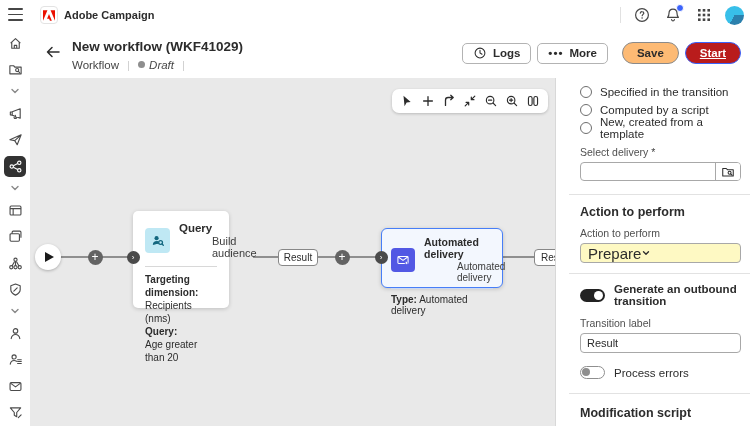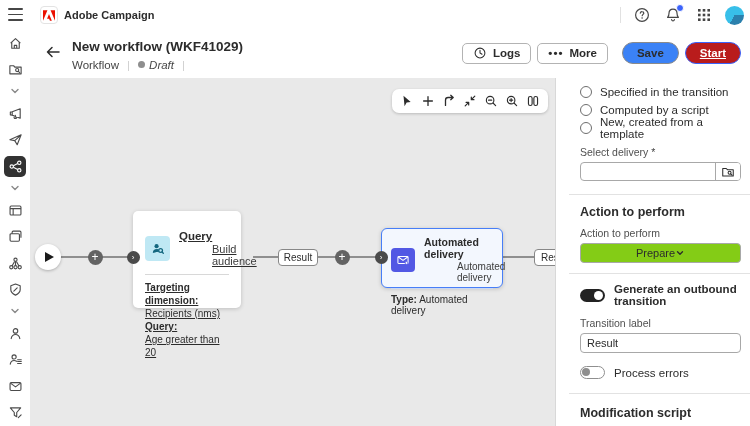--- a/index.html
+++ b/index.html
@@ -23,21 +23,21 @@
   .header { position:absolute; left:30px; top:30px; width:720px; height:48px; background:#fff; z-index:20; }
   .back-btn { position:absolute; left:14px; top:13px; width:20px; height:20px; cursor:pointer; }
   .page-title { position:absolute; left:42px; top:9px; font-size:13.5px; font-weight:700; }
   .meta { position:absolute; left:42px; top:29px; display:flex; align-items:center; gap:8px; font-size:11.5px; color:#464646; }
   .meta .sep { color:#cfcfcf; }
   .status-dot { display:inline-block; width:7px; height:7px; border-radius:50%; background:#8e8e8e; margin-right:4px; vertical-align:1px; }
   .draft { font-style:italic; color:#464646; }
   .header-actions { position:absolute; right:9px; top:12px; display:flex; align-items:center; gap:6px; }
   .btn-outline { display:flex; align-items:center; gap:6px; height:21px; padding:0 10px; border:1px solid #b3b3b3; border-radius:5px; background:#fff; font-size:11.5px; font-weight:600; color:#2c2c2c; cursor:pointer; }
   .btn-pill { height:22px; padding:0 14px; border-radius:11px; font-size:11.5px; font-weight:700; display:flex; align-items:center; cursor:pointer; }
-  .btn-save { background:#3b82f6; border:1.6px solid #8a8a8a; color:#2c2c2c; margin-left:8px; }
+  .btn-save { background:#fdba74; border:1.6px solid #8a8a8a; color:#2c2c2c; margin-left:8px; }
   .btn-start { background:#b91c1c; border:1.6px solid #3b63fb; color:#fff;text-decoration:underline; }
 
   
   .rail { position:absolute; left:0; top:30px; width:30px; height:396px; background:#fff; z-index:25; display:flex; flex-direction:column; align-items:center; }
   .rail-btn { width:22px; height:22px; margin:2.5px 0; display:flex; align-items:center; justify-content:center; border-radius:5px; cursor:pointer; }
   .rail-btn.selected { background:#323232; }
   .rail-chevron { height:14px; margin:2px 0; }
 
   
   .canvas { position:absolute; left:30px; top:78px; width:525px; height:348px; background:#e9e9e9; overflow:hidden; z-index:5; }
@@ -47,42 +47,42 @@
   .plus-node { position:absolute; top:171.5px; width:15px; height:15px; border-radius:50%; background:#636363; color:#fff; display:flex; align-items:center; justify-content:center; font-size:12px; line-height:1; cursor:pointer; }
   .collapse-node { position:absolute; top:172.5px; width:13px; height:13px; border-radius:50%; background:#4a4a4a; color:#fff; display:flex; align-items:center; justify-content:center; font-size:8px; cursor:pointer; z-index:4; }
   .t-label { position:absolute; top:171px; height:17px; background:#fff; border:1.5px solid #878787; border-radius:4px; font-size:10px; color:#2c2c2c; display:flex; align-items:center; justify-content:center; cursor:pointer; }
 
   .node-card { position:absolute; background:#fff; border-radius:5px; box-shadow:0 1px 4px rgba(0,0,0,.18); z-index:3; cursor:pointer; }
   .node-head { display:flex; align-items:center; gap:9px; }
   .node-ico { border-radius:4px; display:flex; align-items:center; justify-content:center; flex:none; }
   .node-title { font-size:11.5px; font-weight:700; }
   .node-sub { font-size:11px; color:#3c3c3c; margin-top:1px;margin-left:33px; }
   .node-div { height:1px; background:#d8d8d8; }
-  .query-card { left:103px; top:133px; width:108px; height:97px; padding:19px 12px;text-decoration:underline; }
+  .query-card { left:103px; top:133px; width:96px; height:97px; padding:11px 12px; }
   .q-body { font-size:10px; line-height:13px; margin-top:6px; }
   .q-body b { font-weight:700; }
   .ad-card { left:351px; top:150px; width:122px; height:60px; padding:7px 9px; background:#f3f7fe; border:1.5px solid #477ef7; border-radius:6px; }
   .ad-type { font-size:10px; margin-top:5px; }
 
   .cv-toolbar { position:absolute; left:362px; top:11px; width:156px; height:24px; background:#fff; border-radius:7px; box-shadow:0 1px 3px rgba(0,0,0,.2); display:flex; align-items:center; justify-content:space-around; padding:0 4px; z-index:6; }
   .cv-tool { width:20px; height:20px; display:flex; align-items:center; justify-content:center; cursor:pointer; border-radius:4px; }
 
   
   .panel { position:absolute; left:555px; top:78px; width:195px; height:348px; background:#fff; border-left:1px solid #d8d8d8; z-index:10; padding:5px 9px 0 24px; }
   .panel hr { border:0; border-top:1px solid #e2e2e2; margin:0 -9px 0 -11px; }
   .radio-row { display:flex; align-items:center; gap:8px; height:18px; cursor:pointer; }
   .radio { width:12px; height:12px; border:1.6px solid #6e6e6e; border-radius:50%; background:#fff; flex:none; }
   .radio-label { font-size:11.5px; }
   .fld-label { font-size:10.5px; color:#505050; }
   .req { color:#464646; }
   .input-wrap { margin-top:4px; height:19px; border:1px solid #a8a8a8; border-radius:4px; display:flex; background:#fff; overflow:hidden; }
   .input-wrap input { flex:1; border:0; outline:none; font-size:11px; padding:0 6px; font-family:inherit; color:#2c2c2c; min-width:0; background:transparent; }
   .input-btn { width:25px; border-left:1px solid #a8a8a8; display:flex; align-items:center; justify-content:center; cursor:pointer; background:#fff; }
   .sec-head { font-size:12.5px; font-weight:700; }
-  .select-box { margin-top:4px; height:20px; border:1px solid #a8a8a8; border-radius:4px; display:flex; align-items:center; justify-content:center; padding:0 7px; font-size:11px; cursor:pointer; background:#84cc16; }
+  .select-box { margin-top:4px; height:20px; border:1px solid #a8a8a8; border-radius:4px; display:flex; align-items:center; justify-content:flex-start; padding:0 7px; font-size:15px; cursor:pointer; background:#fef9c3; }
   .switch-row { display:flex; align-items:center; gap:9px; cursor:pointer; }
   .switch { width:25px; height:13px; border-radius:7px; position:relative; flex:none; }
   .switch.on { background:#222; }
   .switch.on .knob { position:absolute; right:2px; top:2px; width:9px; height:9px; background:#fff; border-radius:50%; }
   .switch.off { background:#fff; border:1.6px solid #8f8f8f; }
   .switch.off .knob { position:absolute; left:1px; top:1px; width:8px; height:8px; background:#8f8f8f; border-radius:50%; }
   .sw-label { font-size:11.5px; }
   .sw-label.bold { font-weight:700; }
   .text-input { margin-top:4px; height:20px; width:100%; border:1px solid #a8a8a8; border-radius:4px; font-size:11px; padding:0 6px; font-family:inherit; color:#2c2c2c; outline:none; }
 </style>

